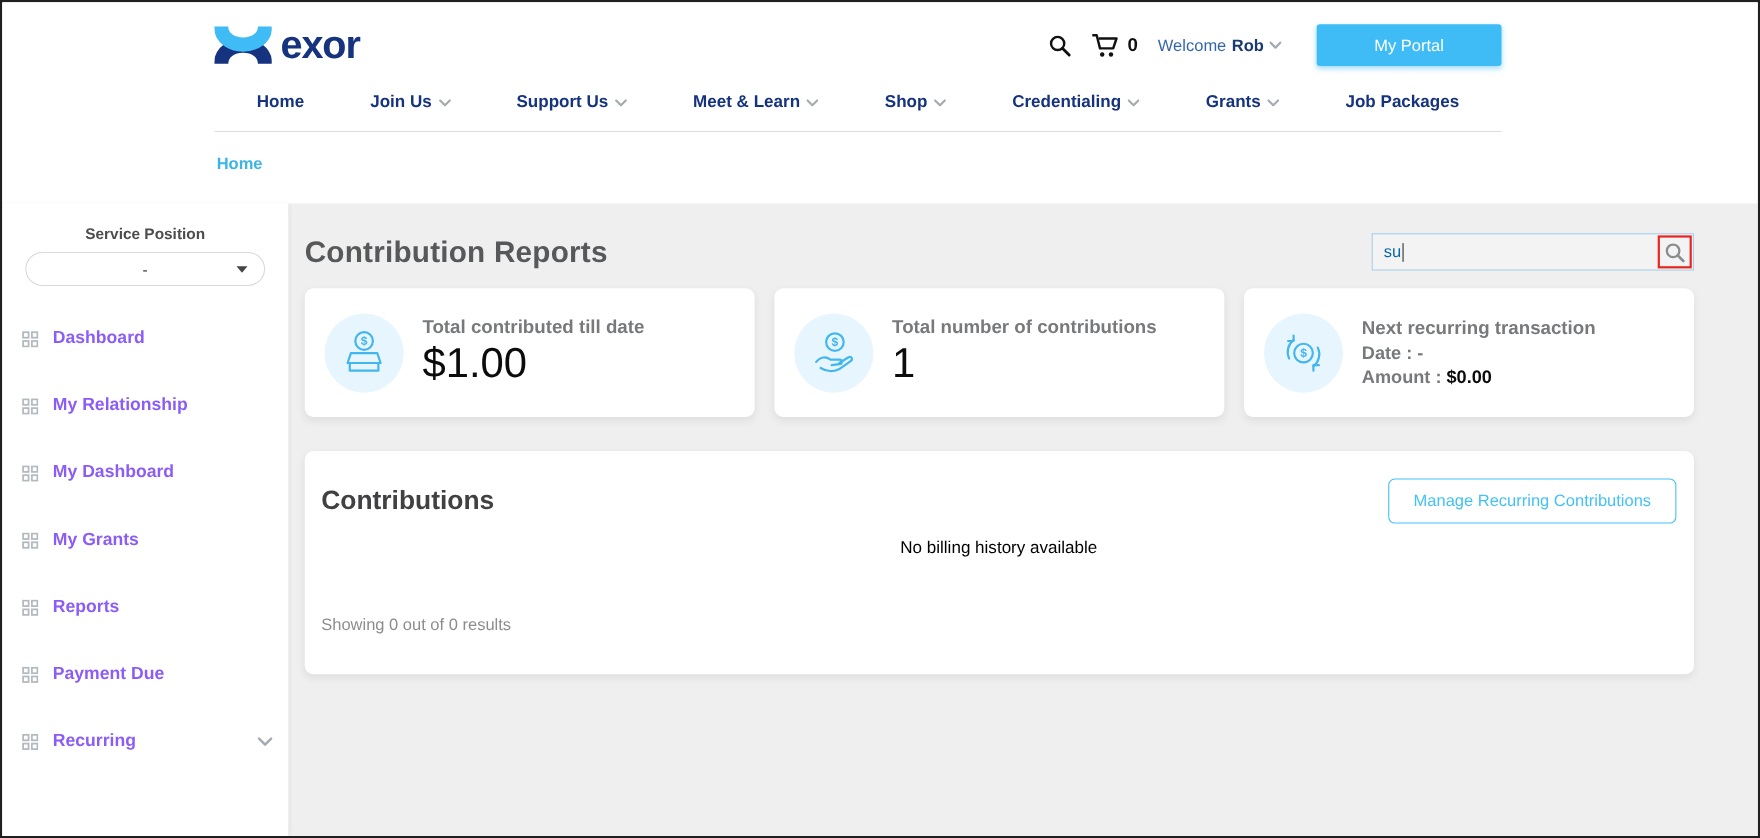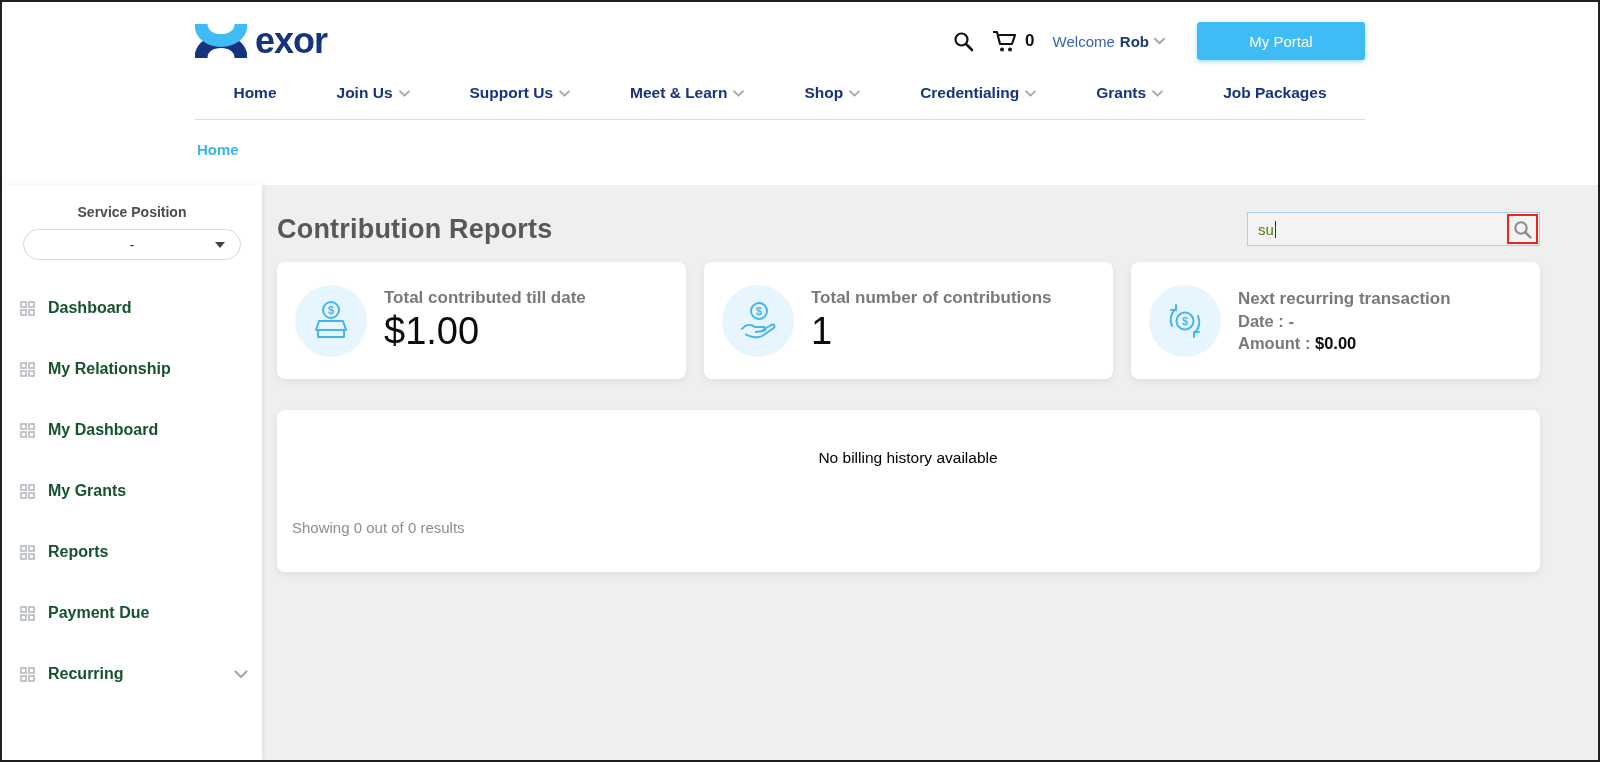--- a/index.html
+++ b/index.html
@@ -31,30 +31,30 @@
 
   
   .content { flex:1; display:flex; min-height:0; }
   .sidebar { flex:0 0 260px; background:#fff; box-shadow:2px 0 5px rgba(0,0,0,.06); z-index:2; }
   .sp-label { text-align:center; margin-top:19px; font-size:14px; font-weight:bold; color:#4c4c4c; }
   .sp-select { position:relative; margin:9px auto 0; width:218px; height:31px; border:1px solid #d9d9d9; border-radius:16px;
     background:#fff; display:flex; align-items:center; justify-content:center; font-size:14px; color:#333; cursor:pointer; }
   .sp-caret { position:absolute; right:15px; top:12px; width:0; height:0; border-left:5px solid transparent; border-right:5px solid transparent; border-top:6px solid #444; }
   .menu { margin-top:33px; }
   .menu-item { display:flex; align-items:center; gap:13px; padding:0 14px 0 18px; height:30px; margin-bottom:31px; cursor:pointer; }
-  .menu-item .label { font-size:16px; font-weight:bold; color:#14532d; flex:1; }
+  .menu-item .label { font-size:16px; font-weight:bold; color:#8b5cf6; flex:1; }
   .grid-ico rect { fill:none; stroke:#b3b9bf; stroke-width:1.6; }
   .chev path { fill:none; stroke:#a3aab1; stroke-width:2.2; stroke-linecap:round; stroke-linejoin:round; }
 
   main { flex:1; background:#efeff0; padding:27px 58px 0 15px; min-width:0; }
 
   .title-row { display:flex; align-items:center; justify-content:space-between; }
   .page-title { font-size:27px; font-weight:bold; color:#57585a; letter-spacing:.2px; }
   .search-box { width:293px; height:34px; background:#f3f3f4; border:1px solid #a9cfe9; display:flex; align-items:center; }
-  .search-text { flex:1; padding-left:10px; font-size:15px; color:#4d7c0f; display:flex; align-items:flex-end; }
+  .search-text { flex:1; padding-left:10px; font-size:15px; color:#0369a1; display:flex; align-items:flex-end; }
   .caret-bar { display:inline-block; width:1px; height:17px; background:#333; margin-left:1px; }
   .search-btn { width:31px; height:30px; margin-right:1px; background:transparent; border:2px solid #e8251f;
     display:flex; align-items:center; justify-content:center; cursor:pointer; }
 
   .cards { display:flex; gap:18px; margin-top:16px; }
   .card { flex:1; height:117px; background:#fff; border-radius:8px; box-shadow:0 3px 8px rgba(0,0,0,.07);
     display:flex; align-items:center; gap:17px; padding:0 18px; }
   .icon-circle { flex:0 0 72px; width:72px; height:72px; border-radius:50%; background:#e7f6fe; display:flex; align-items:center; justify-content:center; }
   .card-label { font-size:17px; font-weight:bold; color:#77797c; }
   .card-value { font-size:38px; color:#0c0c0c; margin-top:2px; }
@@ -304,18 +304,22 @@
           </div>
           <div>
             <div class="card-label">Next recurring transaction</div>
             <div class="card-line">Date : -</div>
             <div class="card-line"><span>Amount : </span><strong class="amt">$0.00</strong></div>
           </div>
         </div>
       </div>
 
       <section class="panel">
+        <div class="panel-head">
+          <h2 class="panel-title">Contributions</h2>
+          <button class="manage-btn">Manage Recurring Contributions</button>
+        </div>
         <div class="empty-msg">No billing history available</div>
         <div class="results">Showing 0 out of 0 results</div>
       </section>
     </main>
   </div>
 </div>
 
 </body></html>

